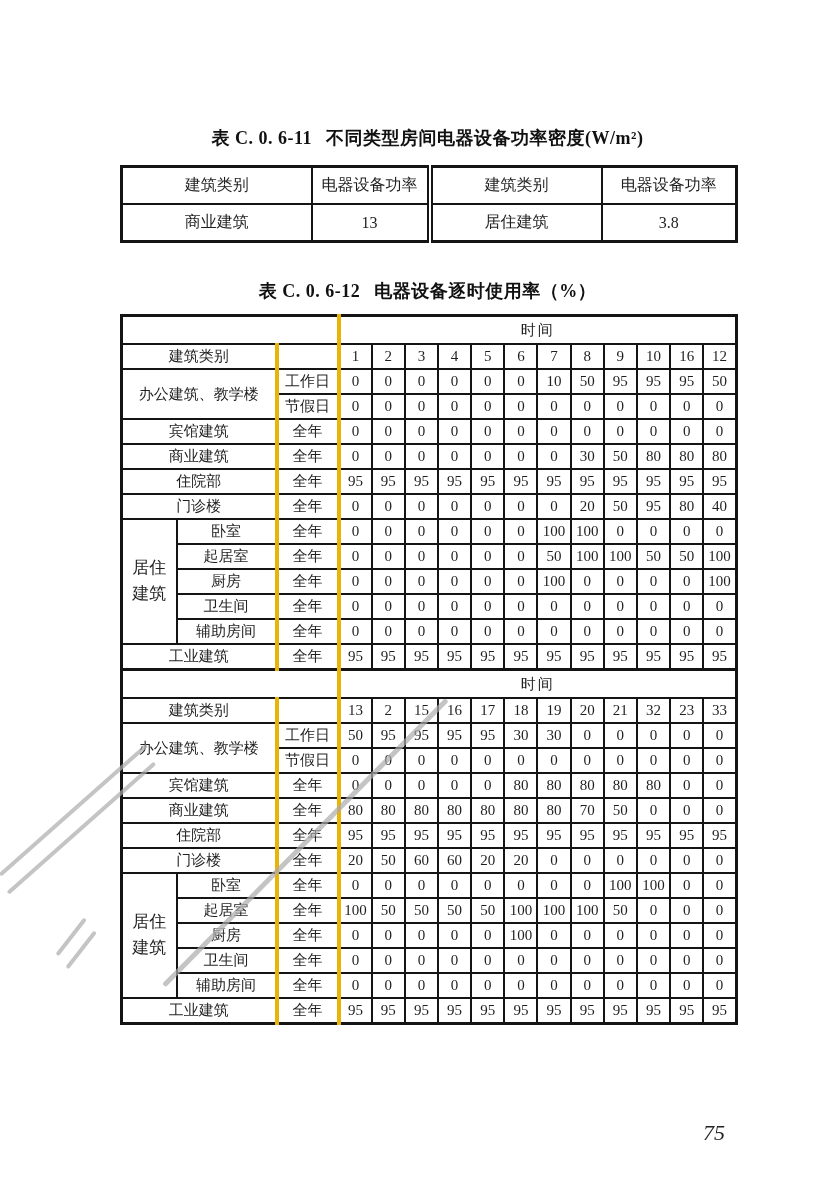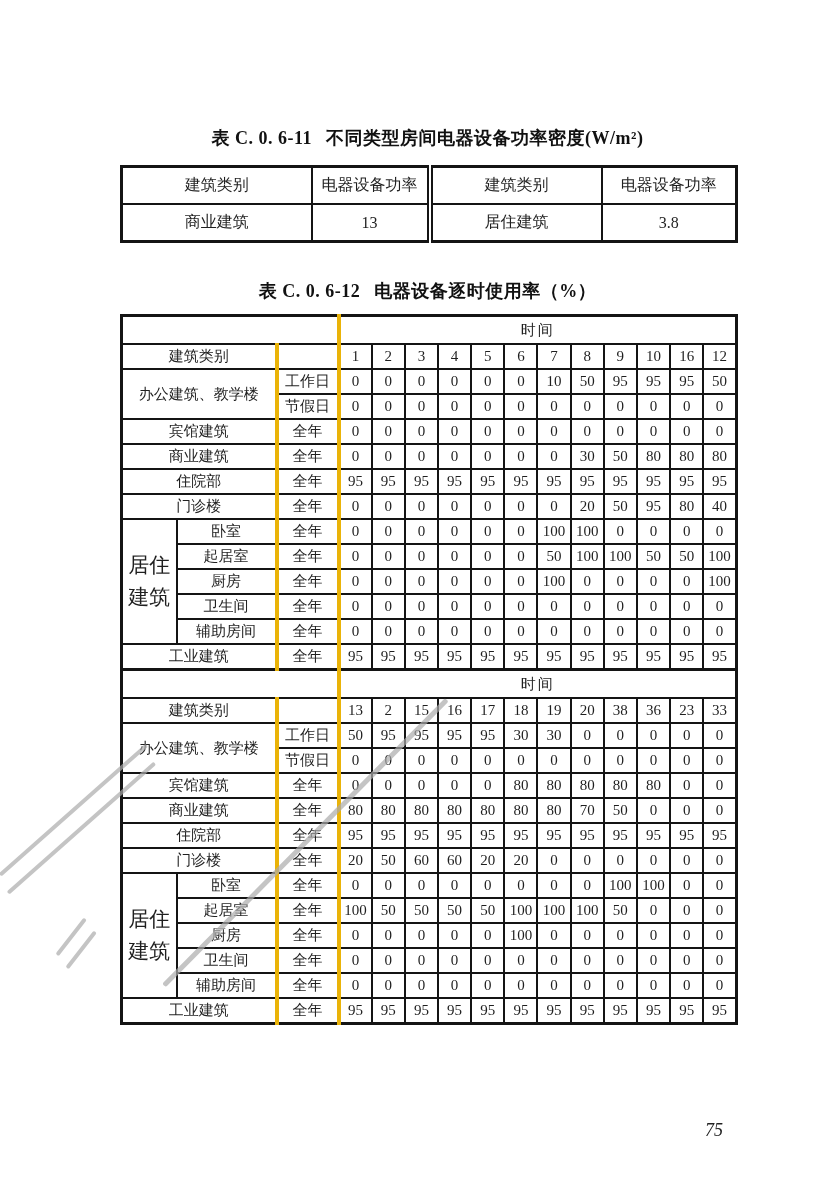--- a/index.html
+++ b/index.html
@@ -19,26 +19,26 @@
   td, th { border:2px solid #141414; text-align:center; vertical-align:middle;
            padding:0; font-weight:normal; overflow:hidden; }
 
   
   #t1 td, #t1 th { height:35px; font-size:16px; }
   #t1 .dbl { border-left:6px double #141414; }
 
   
   #t2 td { height:23px; font-size:15px; }
   #t2 .time-head { height:26px; letter-spacing:2px; }
-  #t2 .group-cell { white-space:pre-line; line-height:1.5; font-size:21px; }
+  #t2 .group-cell { white-space:pre-line; line-height:1.5; font-size:17px;font-family:Liberation Mono, monospace; }
   #t2 .section-top td { border-top:3px solid #141414; }
   #t2 .v-strong { border-left:4px solid #eab308; }
 
   .page-number { position:absolute; left:692px; top:1120px; width:44px; text-align:center;
-                 font-size:18px; font-style:italic; color:#222; }
+                 font-size:22px; font-style:italic; color:#222; }
 
   .art { position:absolute; height:4px; background:#ababab; opacity:0.7;
          transform-origin:0 50%; border-radius:2px; z-index:5; pointer-events:none; }
   #artA1 { left:0px;   top:873px; width:196px; transform:rotate(-41.5deg); }
   #artA2 { left:8px;   top:891px; width:196px; transform:rotate(-41.5deg); }
   #artB1 { left:57px;  top:953px; width:46px;  transform:rotate(-52deg); }
   #artB2 { left:67px;  top:966px; width:46px;  transform:rotate(-52deg); }
   #artC  { left:164px; top:983px; width:402px; height:5px; transform:rotate(-45.3deg); }
 </style>
 </head>
@@ -321,22 +321,22 @@
             <td colspan="2">建筑类别</td>
             <td class="v-strong"></td>
             <td class="v-strong">13</td>
             <td>2</td>
             <td>15</td>
             <td>16</td>
             <td>17</td>
             <td>18</td>
             <td>19</td>
             <td>20</td>
-            <td>38</td>
-            <td>36</td>
+            <td>21</td>
+            <td>32</td>
             <td>23</td>
             <td>33</td>
           </tr>
           <tr>
             <td colspan="2" rowspan="2">办公建筑、教学楼</td>
             <td class="v-strong">工作日</td>
             <td class="v-strong">50</td>
             <td>95</td>
             <td>95</td>
             <td>95</td>

